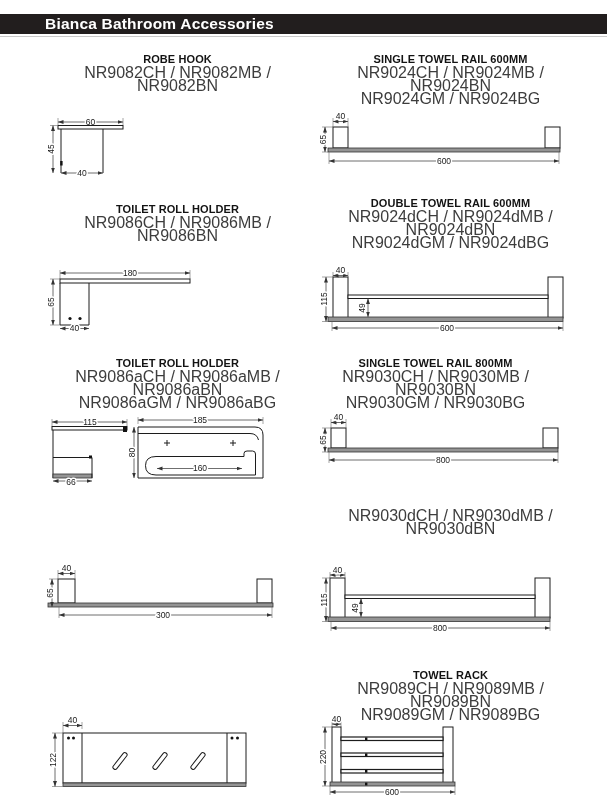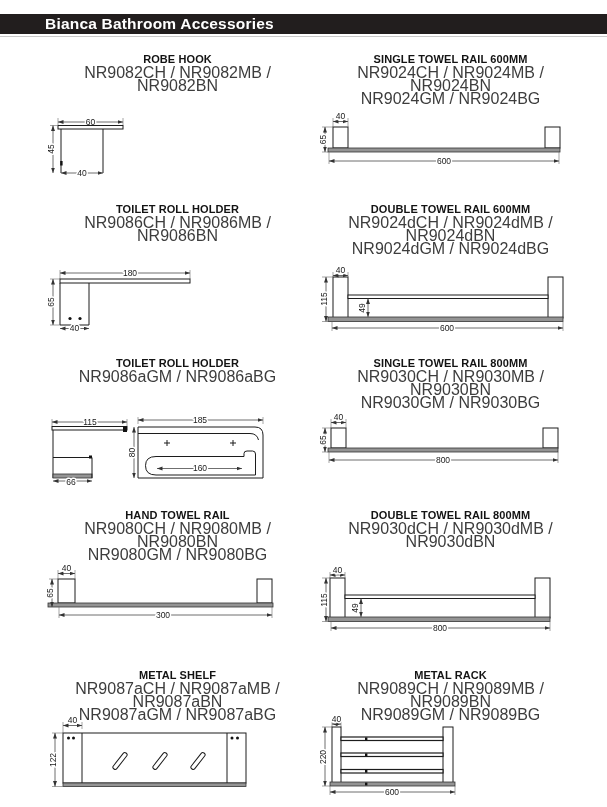--- a/index.html
+++ b/index.html
@@ -45,50 +45,40 @@
   </div>
   <div class="cell" style="left:318px;top:53px">
     <div class="ptitle">SINGLE TOWEL RAIL 600MM</div>
     <div class="pcode">NR9024CH / NR9024MB / NR9024BN</div>
     <div class="pcode">NR9024GM / NR9024BG</div>
   </div>
   <div class="cell" style="left:45px;top:203px">
     <div class="ptitle">TOILET ROLL HOLDER</div>
     <div class="pcode">NR9086CH / NR9086MB / NR9086BN</div>
   </div>
-  <div class="cell" style="left:318px;top:203px">
+  <div class="cell" style="left:318px;top:197px">
     <div class="ptitle">DOUBLE TOWEL RAIL 600MM</div>
     <div class="pcode">NR9024dCH / NR9024dMB / NR9024dBN</div>
     <div class="pcode">NR9024dGM / NR9024dBG</div>
   </div>
   <div class="cell" style="left:45px;top:357px">
     <div class="ptitle">TOILET ROLL HOLDER</div>
+    <div class="pcode">NR9086aCH / NR9086aMB / NR9086aBN</div>
     <div class="pcode">NR9086aGM / NR9086aBG</div>
   </div>
-  <div class="cell" style="left:318px;top:357px">
+  <div class="cell" style="left:303px;top:357px">
     <div class="ptitle">SINGLE TOWEL RAIL 800MM</div>
     <div class="pcode">NR9030CH / NR9030MB / NR9030BN</div>
     <div class="pcode">NR9030GM / NR9030BG</div>
   </div>
-  <div class="cell" style="left:45px;top:509px">
-    <div class="ptitle">HAND TOWEL RAIL</div>
-    <div class="pcode">NR9080CH / NR9080MB / NR9080BN</div>
-    <div class="pcode">NR9080GM / NR9080BG</div>
-  </div>
   <div class="cell" style="left:318px;top:509px">
-    <div class="ptitle">DOUBLE TOWEL RAIL 800MM</div>
     <div class="pcode">NR9030dCH / NR9030dMB / NR9030dBN</div>
   </div>
-  <div class="cell" style="left:45px;top:669px">
-    <div class="ptitle">METAL SHELF</div>
-    <div class="pcode">NR9087aCH / NR9087aMB / NR9087aBN</div>
-    <div class="pcode">NR9087aGM / NR9087aBG</div>
-  </div>
   <div class="cell" style="left:318px;top:669px">
-    <div class="ptitle">METAL RACK</div>
+    <div class="ptitle">TOWEL RACK</div>
     <div class="pcode">NR9089CH / NR9089MB / NR9089BN</div>
     <div class="pcode">NR9089GM / NR9089BG</div>
   </div>
 
   <svg class="draw" style="left:45px;top:110px" width="95" height="74">
     <g>
       <line class="ext" x1="13" y1="8" x2="13" y2="15"></line>
         <line class="ext" x1="78" y1="8" x2="78" y2="15"></line>
       <line class="dl" x1="13" y1="12" x2="78" y2="12" marker-start="url(#ar)" marker-end="url(#ar)"></line>
       <text class="dt" x="45.5" y="14.5">60</text>

